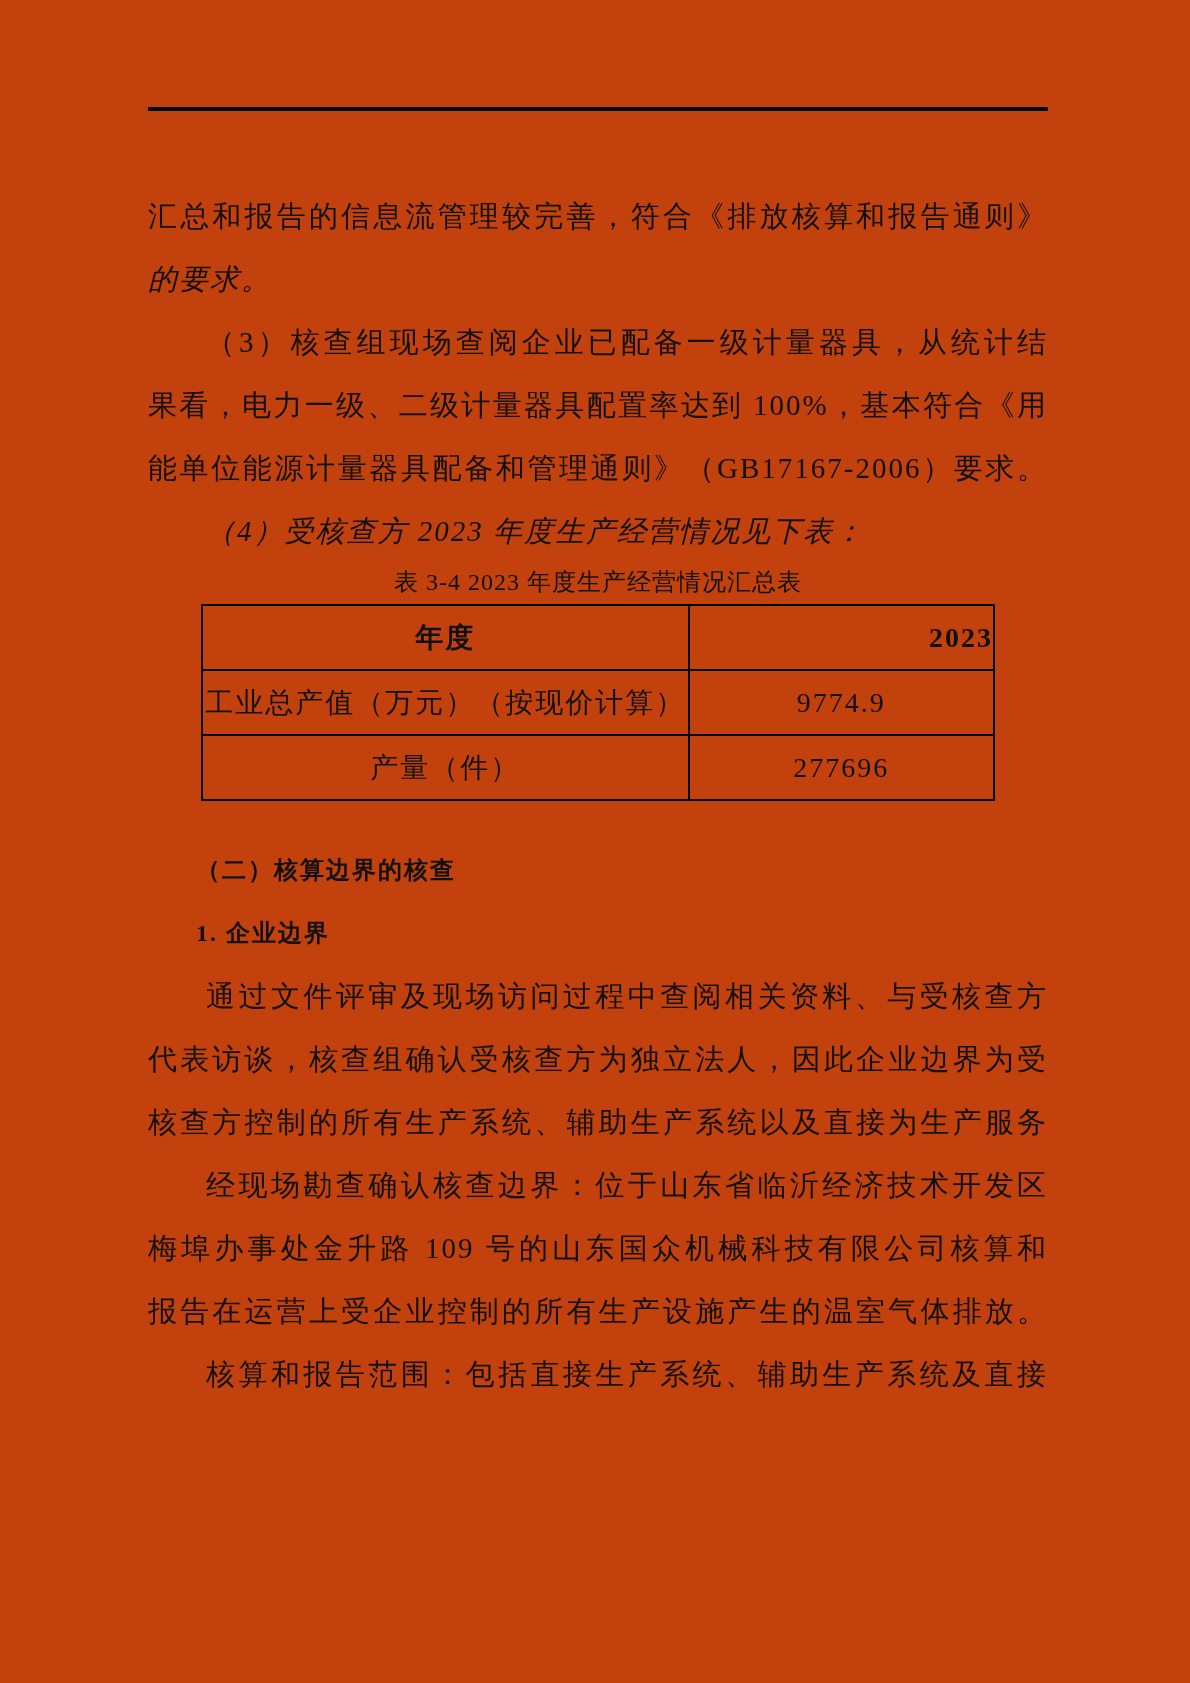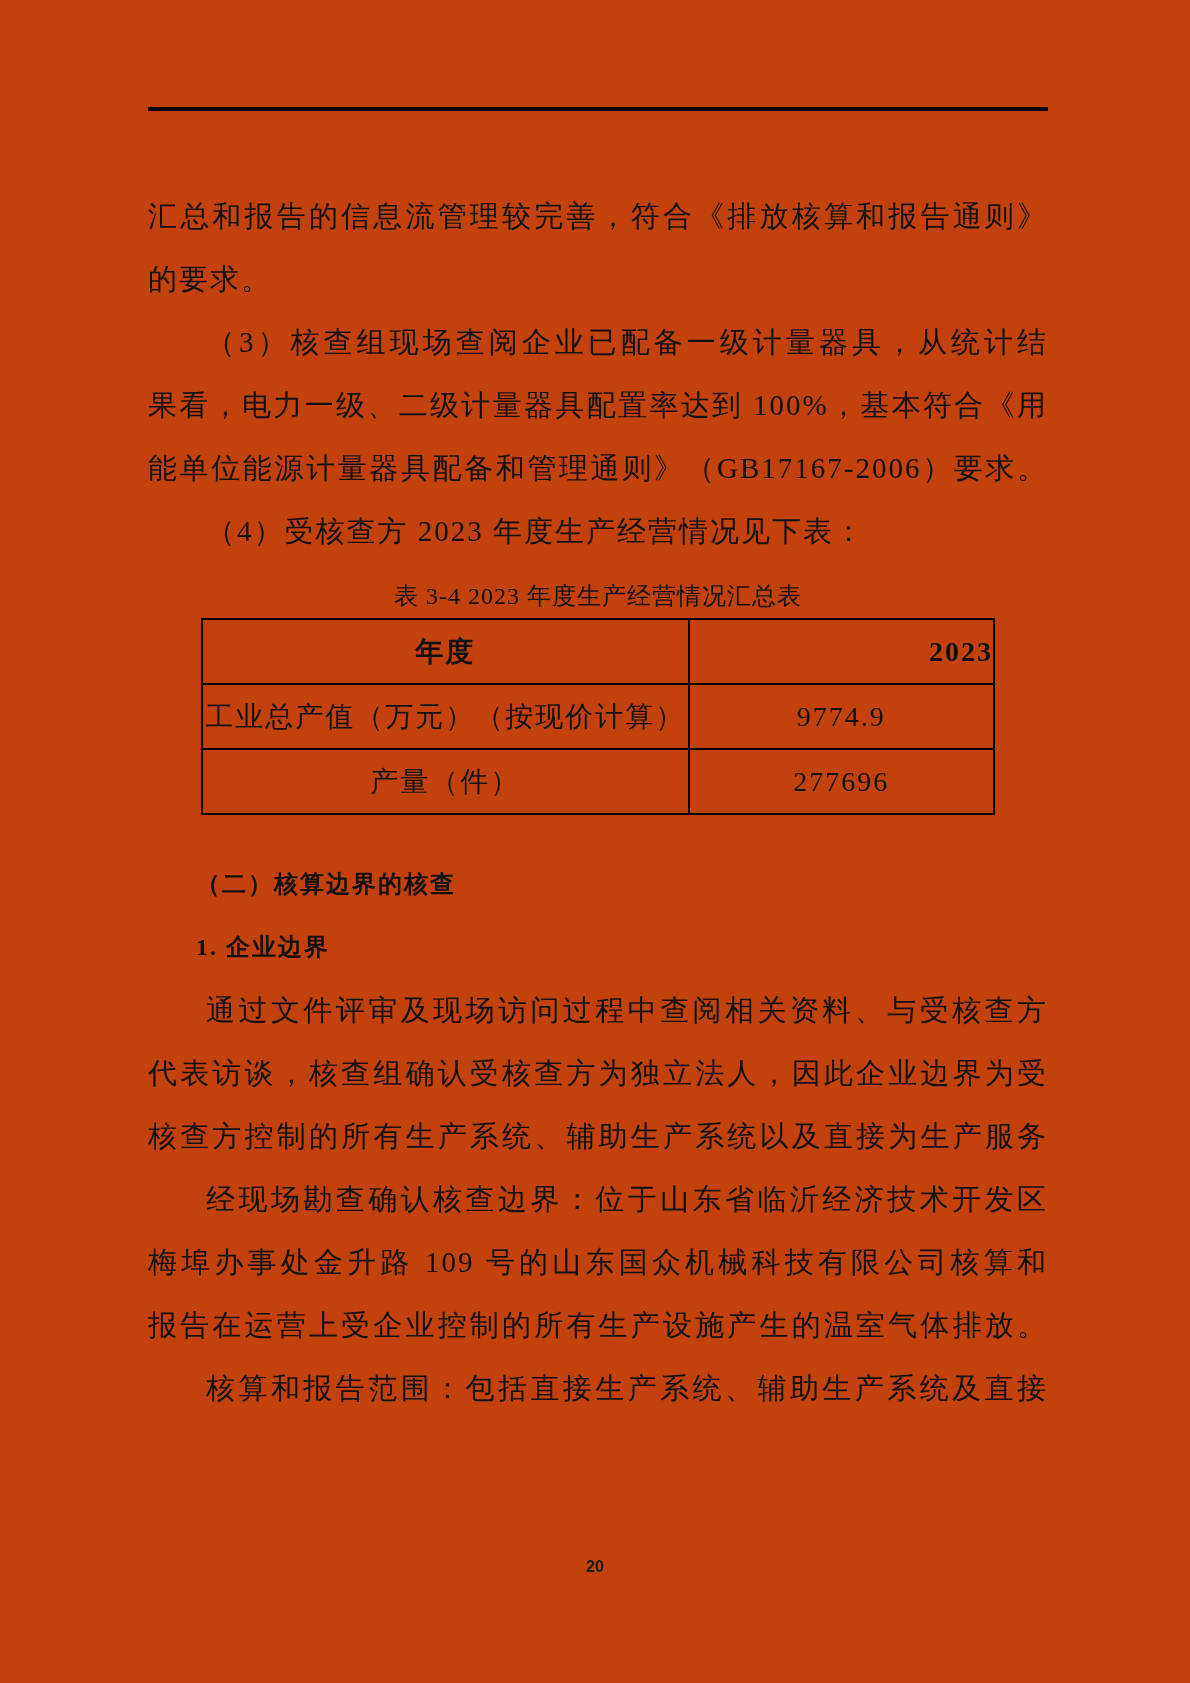--- a/index.html
+++ b/index.html
@@ -31,32 +31,32 @@
     letter-spacing: 2px;
   }
   .line {
     text-align: justify;
     text-justify: inter-character;
     text-align-last: justify;
   }
   .line.end {
     text-align: left;
     text-align-last: left;
+    font-style: italic;
   }
   .line.indent { text-indent: 2em; }
   .heading {
     font-weight: bold;
     padding-left: 2em;
     line-height: 63px;
     font-size: 24px;
     letter-spacing: 2px;
   }
   .h2 { margin-top: 38px; }
   .table-caption {
-    margin-top: 14px;
     font-size: 24px;
     line-height: 38px;
     text-align: center;
     text-align-last: center;
     letter-spacing: 1px;
     font-family: Liberation Serif, serif;
   }
   table.prod-table {
     width: 794px;
     margin: 3px auto 0 auto;
@@ -145,15 +145,14 @@
       <div class="line">梅埠办事处金升路 109 号的山东国众机械科技有限公司核算和</div>
       <div class="line">报告在运营上受企业控制的所有生产设施产生的温室气体排放。</div>
     </div>
 
     <div>
       <div class="line indent">核算和报告范围：包括直接生产系统、辅助生产系统及直接</div>
     </div>
 
   </div>
 
-  <div class="page-number">20</div>
 
 </div>
 
 </body></html>

